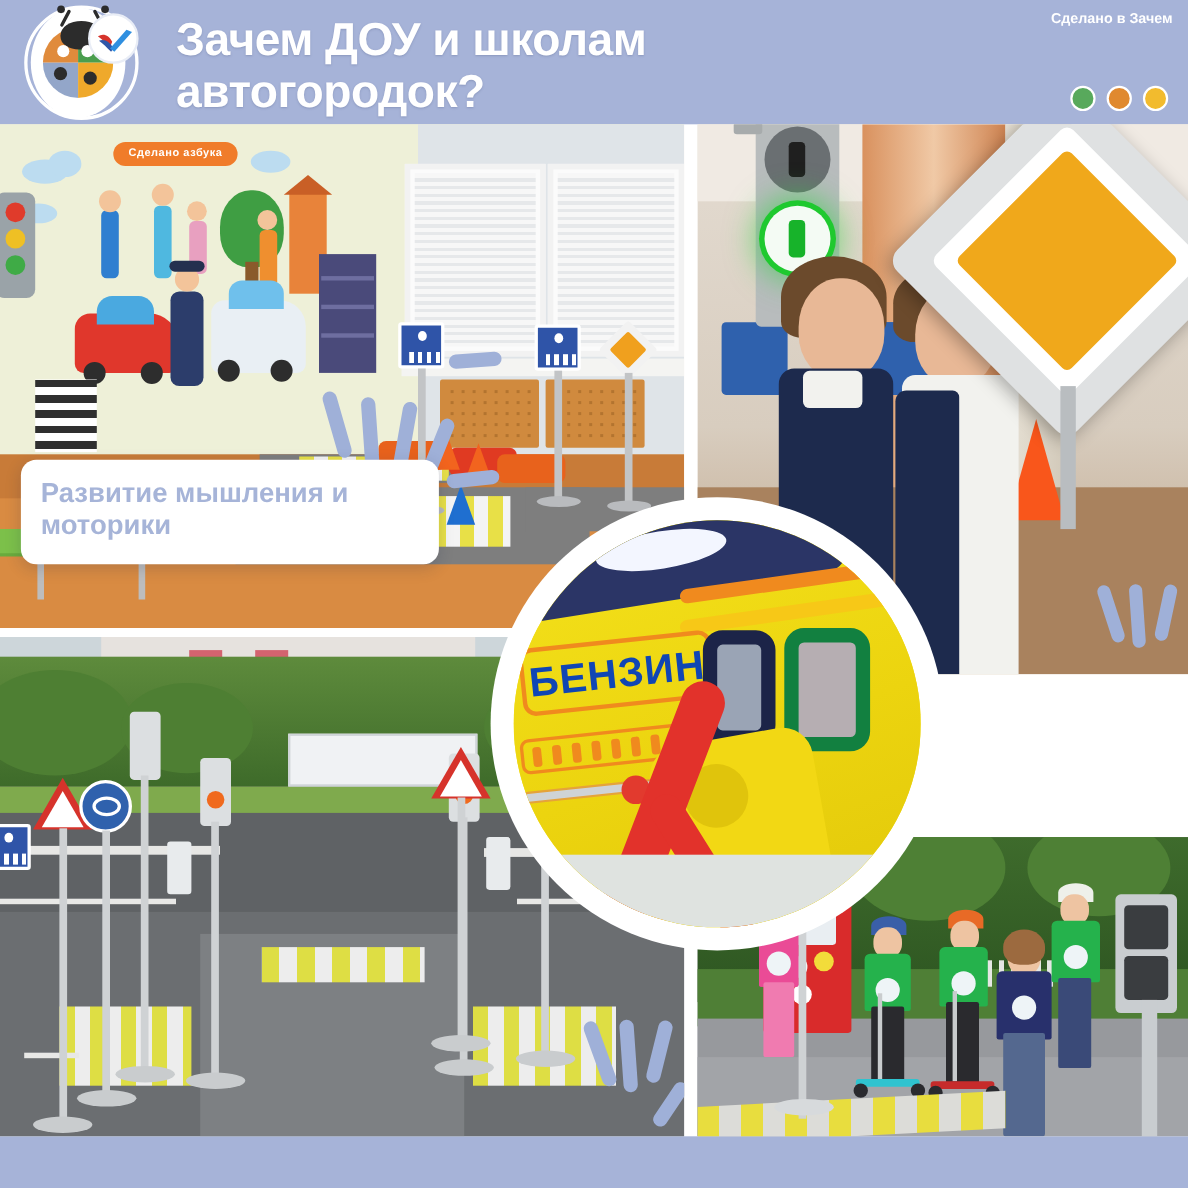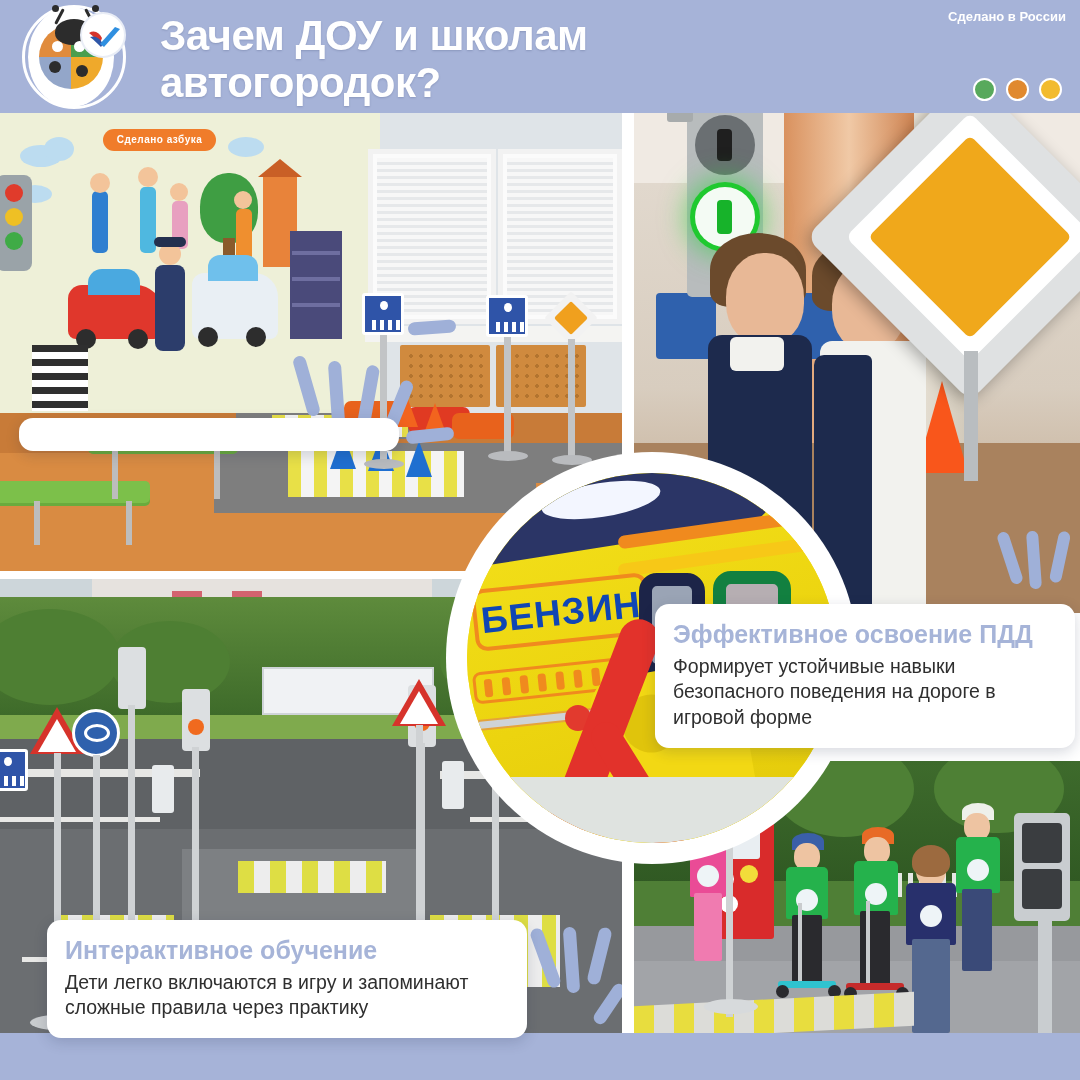--- a/index.html
+++ b/index.html
@@ -285,21 +285,21 @@
       <div class="badge">
         <svg width="34" height="22" viewBox="0 0 34 22">
           <path d="M1 7 C6 4 11 6 14 12 L12 17 C8 13 5 10 1 7 Z" fill="#d6332b"></path>
           <path d="M2 11 C7 9 12 12 15 18 L13 21 C9 17 6 14 2 11 Z" fill="#2f56a8"></path>
           <path d="M12 18 L16 21 L32 3 L27 1 Z" fill="#2f8fe0"></path>
         </svg>
       </div>
     </div>
 
     <div class="h-title">Зачем ДОУ и школам автогородок?</div>
-    <div class="made">Сделано в России</div>
+    <div class="made">Сделано в Зачем</div>
 
     <div class="dots">
       <div class="dot" style="background:#58a95c"></div>
       <div class="dot" style="background:#e0892f"></div>
       <div class="dot" style="background:#f2bb2e"></div>
     </div>
   </div>
 
   <div class="grid">
 
@@ -650,25 +650,18 @@
 
     <div class="scribble" style="left:300px;top:242px;width:13px;height:62px;transform:rotate(-16deg);"></div>
     <div class="scribble" style="left:330px;top:248px;width:13px;height:64px;transform:rotate(-4deg);"></div>
     <div class="scribble" style="left:362px;top:252px;width:13px;height:62px;transform:rotate(10deg);"></div>
     <div class="scribble" style="left:392px;top:266px;width:13px;height:56px;transform:rotate(22deg);"></div>
     <div class="scribble" style="left:406px;top:316px;width:48px;height:13px;transform:rotate(-6deg);"></div>
     <div class="scribble" style="left:408px;top:208px;width:48px;height:13px;transform:rotate(-4deg);"></div>
   </div>
 
   <div class="card card-1">
+    <h3>Развитие мышления и моторики</h3>
   </div>
 
-  <div class="card card-2">
-    <h3>Эффективное освоение ПДД</h3>
-    <p>Формирует устойчивые навыки безопасного поведения на дороге в игровой форме</p>
-  </div>
-
-  <div class="card card-3">
-    <h3>Интерактивное обучение</h3>
-    <p>Дети легко включаются в игру и запоминают сложные правила через практику</p>
-  </div>
+
 
 </div>
 
 </body></html>

